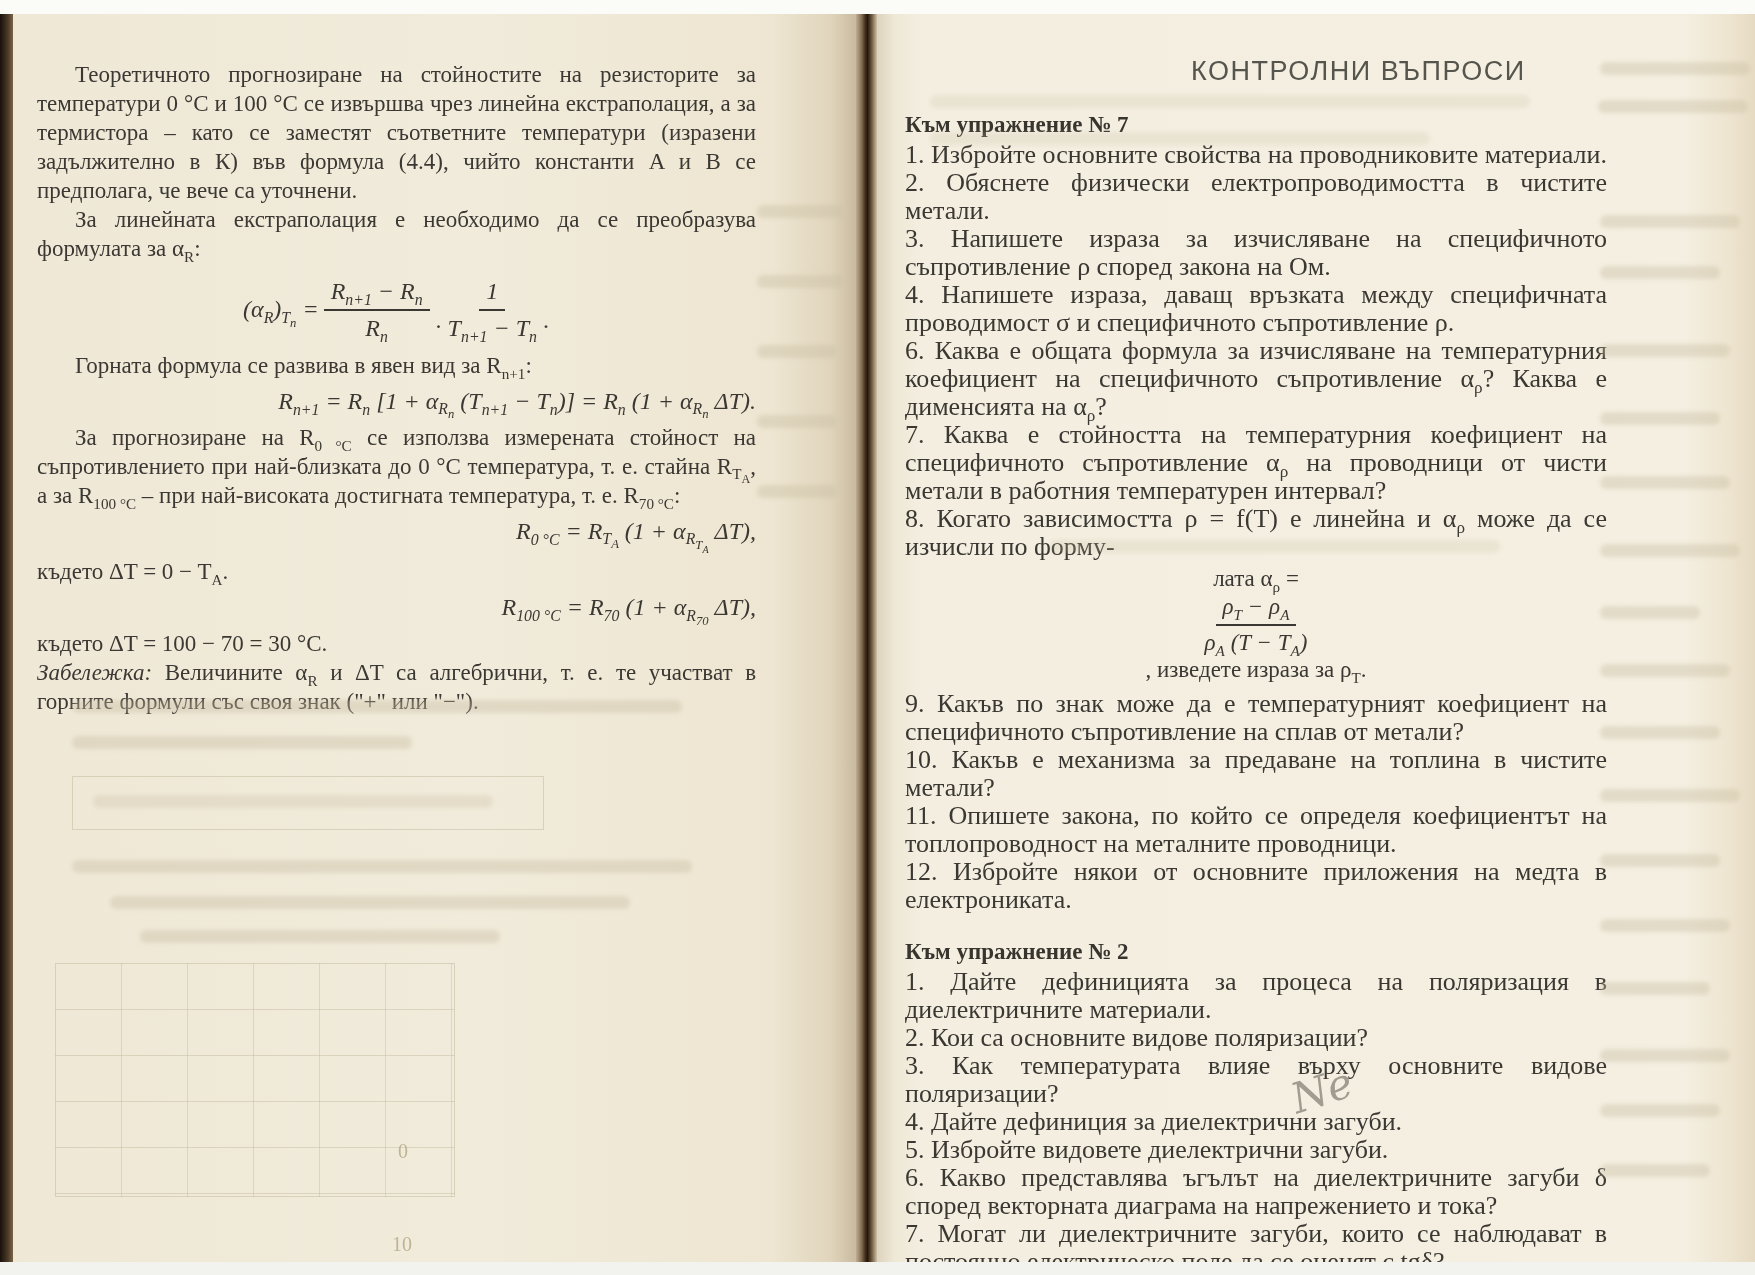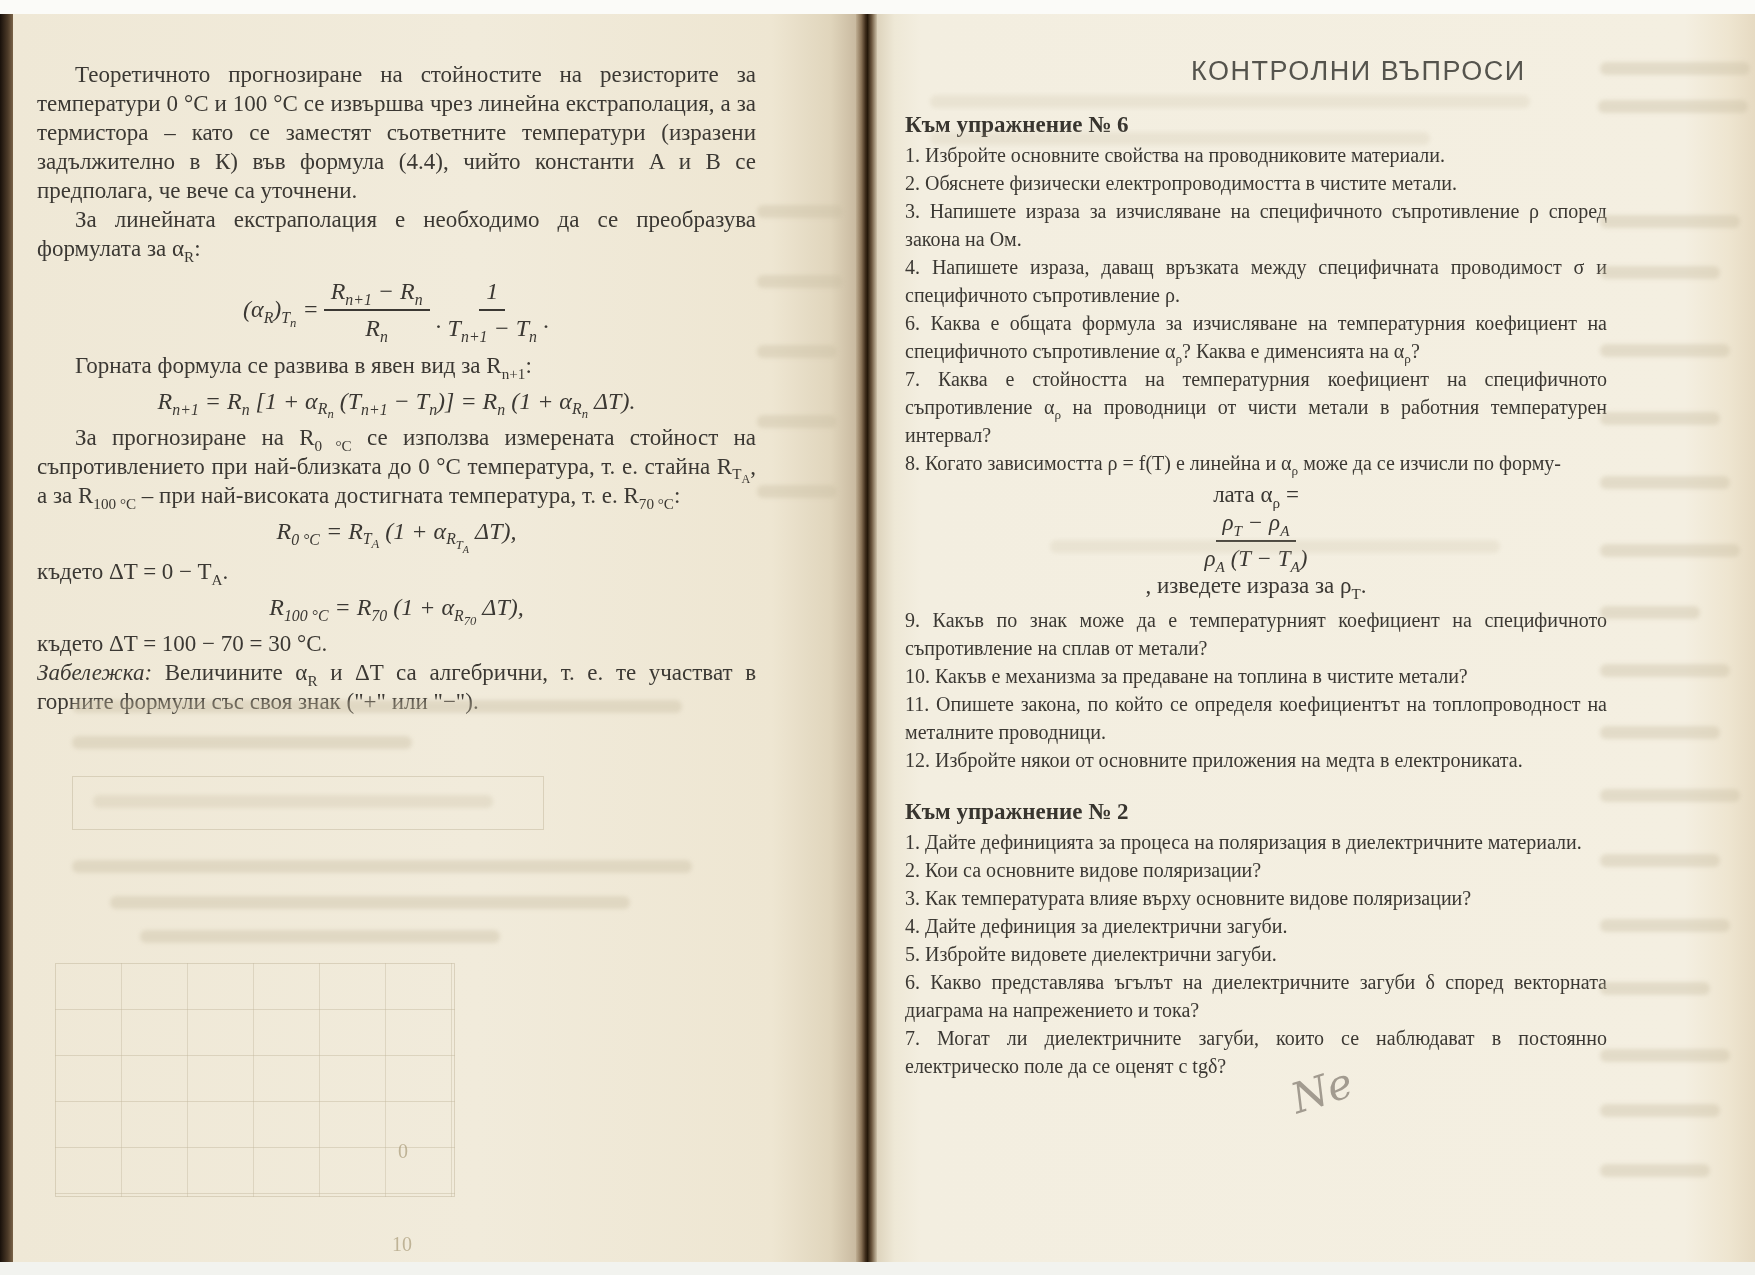--- a/index.html
+++ b/index.html
@@ -20,36 +20,36 @@
      background:linear-gradient(to right,#bfae92 0,#8a7357 25%,#3f2d1b 45%,#241709 55%,#6e5940 75%,#cec2a9 100%);}
   .right-page{left:877px;width:878px;
      background:linear-gradient(to right,#ddd3bc 0,#eee8d6 2%,#f3eee0 5%,#f4efe1 92%,#eee5d0 97%,#e6dac2 100%);}
 
   
   .lp-content{padding:46px 100px 0 24px;}
   p.body{font-size:23px;line-height:29px;text-align:justify;margin:0;}
   .ind{text-indent:38px;}
   sub{font-size:66%;line-height:0;}
   sub sub{font-size:80%;}
-  .eq{font-size:24px;text-align:center;font-style:italic;margin:8px 0;}
+  .eq{font-size:24px;text-align:right;font-style:italic;margin:8px 0;}
   .eq1{display:flex;justify-content:center;align-items:center;margin:14px 0 8px;font-size:24px;font-style:italic;}
   .frac{display:inline-flex;flex-direction:column;align-items:center;margin:0 5px;font-style:italic;line-height:1.2;}
   .frac .num{padding:0 7px 3px;border-bottom:2px solid #3b3833;}
   .frac .den{padding-top:3px;}
   .baseline-dot{align-self:flex-end;margin:0 1px 9px;font-style:normal;}
   .where{margin:5px 0;}
   .note{margin-top:8px;}
   .note-label{font-style:italic;}
 
   
   .rp-content{padding:28px 148px 0 28px;}
   .title{font-family:"Liberation Sans","DejaVu Sans",sans-serif;font-size:27px;font-weight:normal;
          letter-spacing:1.5px;color:#55544d;margin:14px 0 0 286px;white-space:nowrap;}
   h2.section{font-size:23px;line-height:28px;font-weight:bold;color:#38352f;margin:24px 0 2px;}
-  .q{font-size:20px;line-height:28px;text-align:justify;margin:0;}
+  .q{font-size:26px;line-height:28px;text-align:justify;margin:0;}
   .q8line{font-size:23px;line-height:28px;display:flex;align-items:center;margin:4px 0 6px;flex-direction:column;}
   .q8line .frac{font-size:23px;}
 
   
   .ghost{position:absolute;height:13px;background:#c9bea3;opacity:.4;filter:blur(2px);border-radius:6px;}
   .ghost.soft{opacity:.22;}
   .ghost-box{position:absolute;left:59px;top:762px;width:470px;height:52px;
              border:1px solid rgba(164,149,117,.5);opacity:.6;}
   .ghost-box .ghost{position:absolute;left:20px;top:18px;width:400px;opacity:.5;}
   .ghost-table{position:absolute;left:42px;top:949px;width:398px;height:232px;opacity:.55;
@@ -115,21 +115,21 @@
     <div class="ghost-digit" style="left:385px;top:1126px">0</div>
     <div class="ghost-digit" style="left:379px;top:1219px">10</div>
   </div>
 
   <div class="spine"></div>
 
   <div class="page right-page">
     <div class="rp-content">
       <h1 class="title">КОНТРОЛНИ ВЪПРОСИ</h1>
 
-      <h2 class="section">Към упражнение № 6</h2>
+      <h2 class="section">Към упражнение № 7</h2>
       <div>
           <p class="q">1. Избройте основните свойства на проводниковите материали.</p>
           <p class="q">2. Обяснете физически електропроводимостта в чистите метали.</p>
           <p class="q">3. Напишете израза за изчисляване на специфичното съпротивление ρ според закона на Ом.</p>
           <p class="q">4. Напишете израза, даващ връзката между специфичната проводимост σ и специфичното съпротивление ρ.</p>
           <p class="q">6. Каква е общата формула за изчисляване на температурния коефициент на специфичното съпротивление α<sub>ρ</sub>? Каква е дименсията на α<sub>ρ</sub>?</p>
           <p class="q">7. Каква е стойността на температурния коефициент на специфичното съпротивление α<sub>ρ</sub> на проводници от чисти метали в работния температурен интервал?</p>
         </div>
       <p class="q">8. Когато зависимостта ρ = f(T) е линейна и α<sub>ρ</sub> може да се изчисли по форму-</p>
       <div class="q8line">

